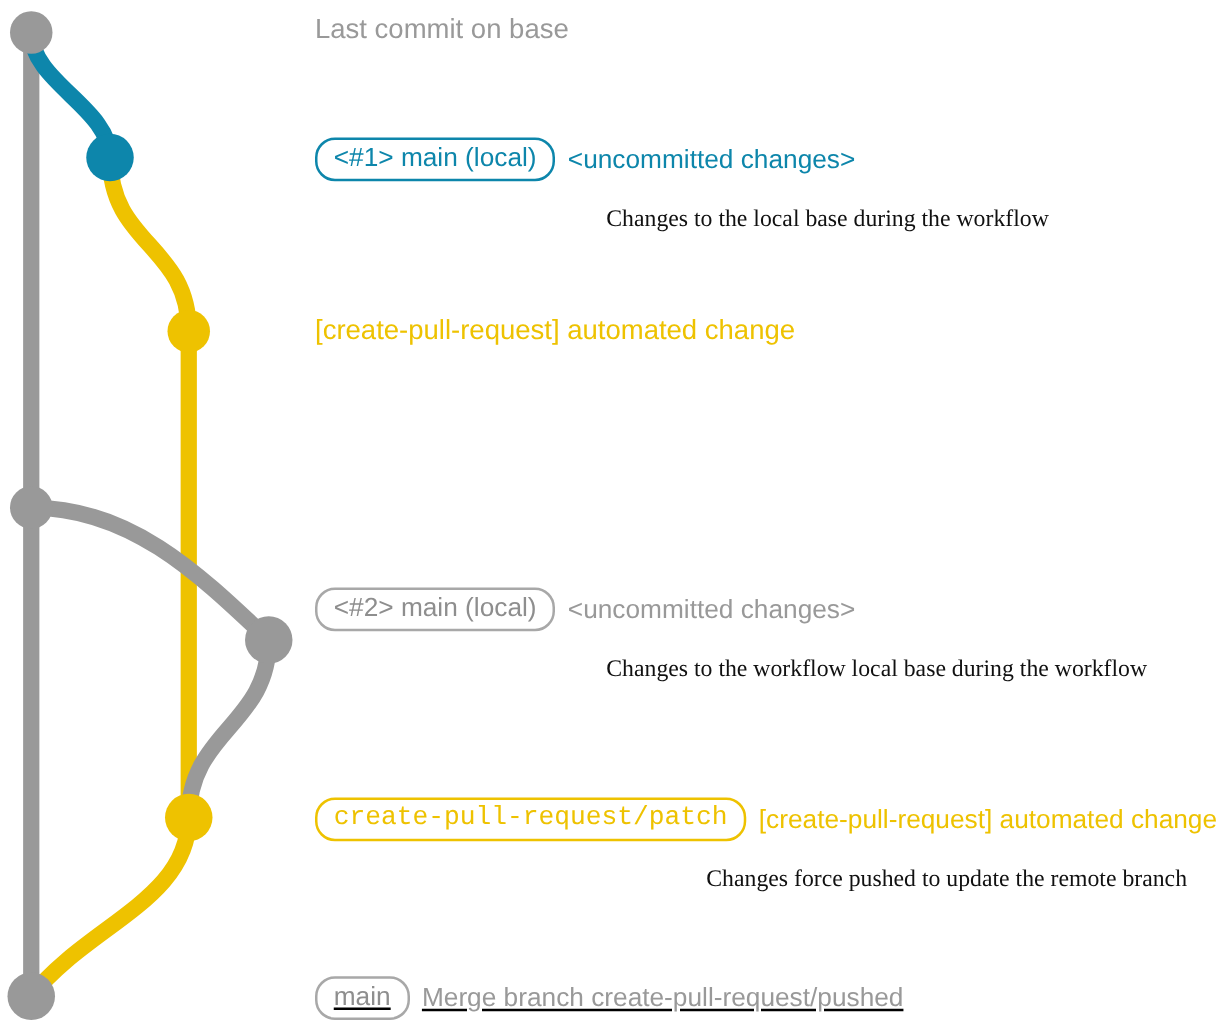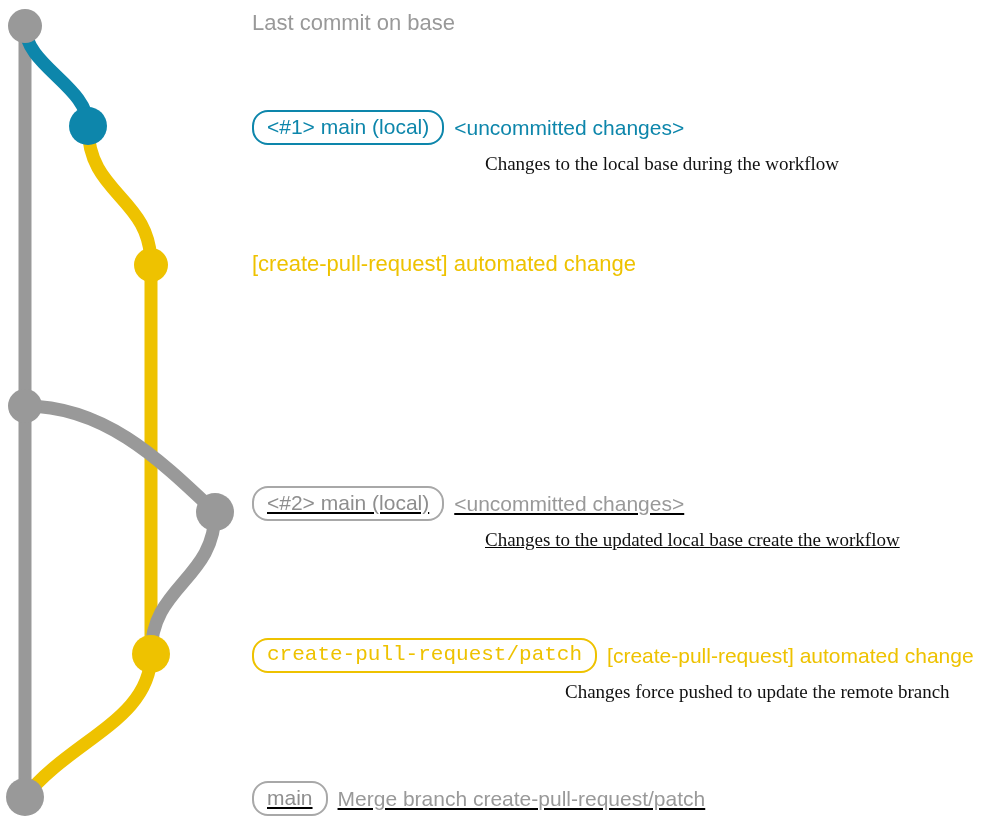--- a/index.html
+++ b/index.html
@@ -64,21 +64,21 @@
     color: #999999;
     white-space: nowrap;
     line-height: 1.0;
   }
   .headline.yellow { color: #eec200; }
   .note {
     font-family: "Liberation Serif", serif;
     font-size: 19px;
     color: #111111;
     white-space: nowrap;
-    margin-top: 9px;
+    margin-top: 21px;
     line-height: 1.0;
   }
 </style>
 </head>
 <body>
 
 <div id="canvas">
 
   <svg id="graph-svg" viewBox="0 0 981 827" xmlns="http://www.w3.org/2000/svg">
 
@@ -126,36 +126,36 @@
     <div class="note" style="margin-left:233px;">Changes to the local base during the workflow</div>
   </div>
 
   <div class="row" style="top:253px;">
     <div class="row-head">
       <span class="headline yellow">[create-pull-request] automated change</span>
     </div>
   </div>
 
 
-  <div class="row" style="top:486px;text-decoration:underline;">
+  <div class="row" style="top:470px;">
     <div class="row-head">
       <span class="pill gray">&lt;#2&gt; main (local)</span>
       <span class="subject gray">&lt;uncommitted changes&gt;</span>
     </div>
-    <div class="note" style="margin-left:233px;">Changes to the updated local base create the workflow</div>
+    <div class="note" style="margin-left:233px;">Changes to the workflow local base during the workflow</div>
   </div>
 
   <div class="row" style="top:638px;">
     <div class="row-head">
       <span class="pill yellow">create-pull-request/patch</span>
       <span class="subject yellow">[create-pull-request] automated change</span>
     </div>
     <div class="note" style="margin-left:313px;">Changes force pushed to update the remote branch</div>
   </div>
 
   <div class="row" style="top:781px;text-decoration:underline;">
     <div class="row-head">
       <span class="pill gray">main</span>
-      <span class="subject gray">Merge branch create-pull-request/patch</span>
+      <span class="subject gray">Merge branch create-pull-request/pushed</span>
     </div>
   </div>
 
 </div>
 
 </body></html>

